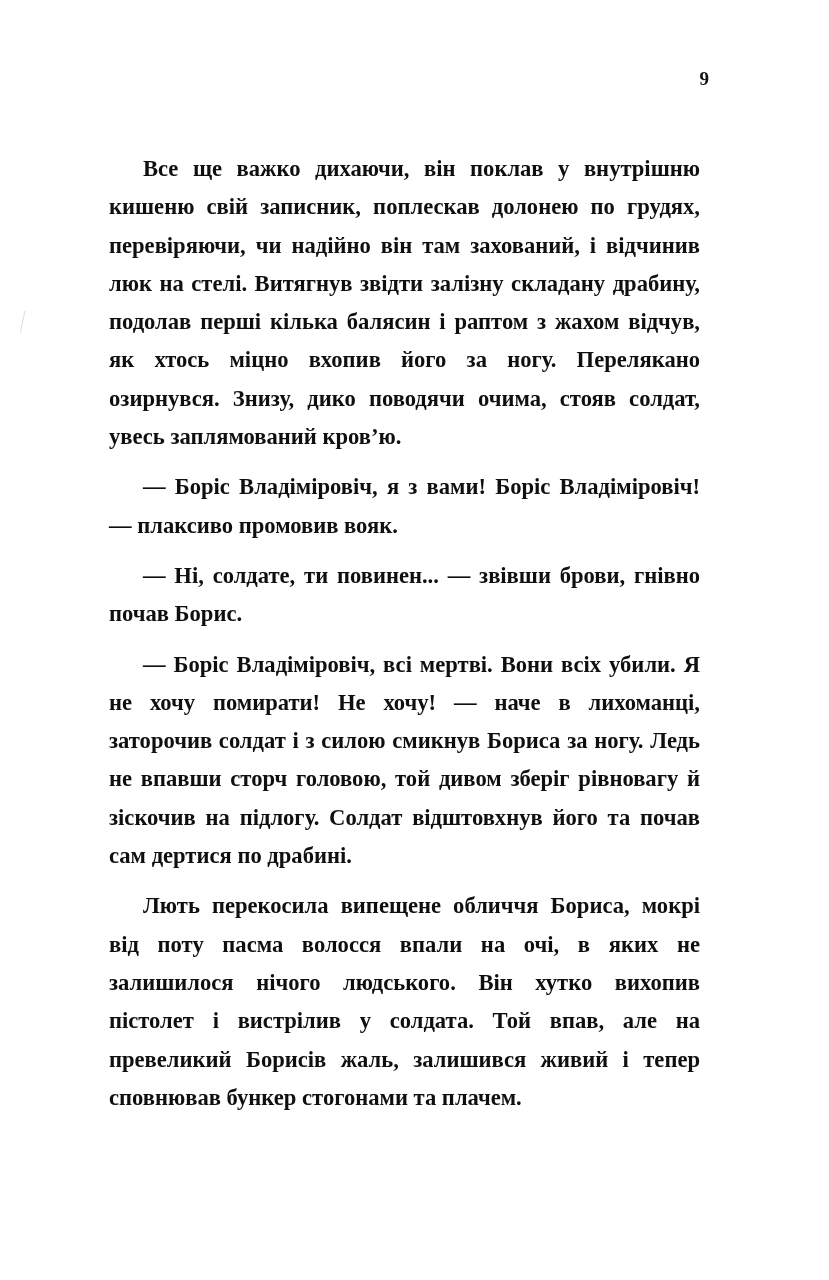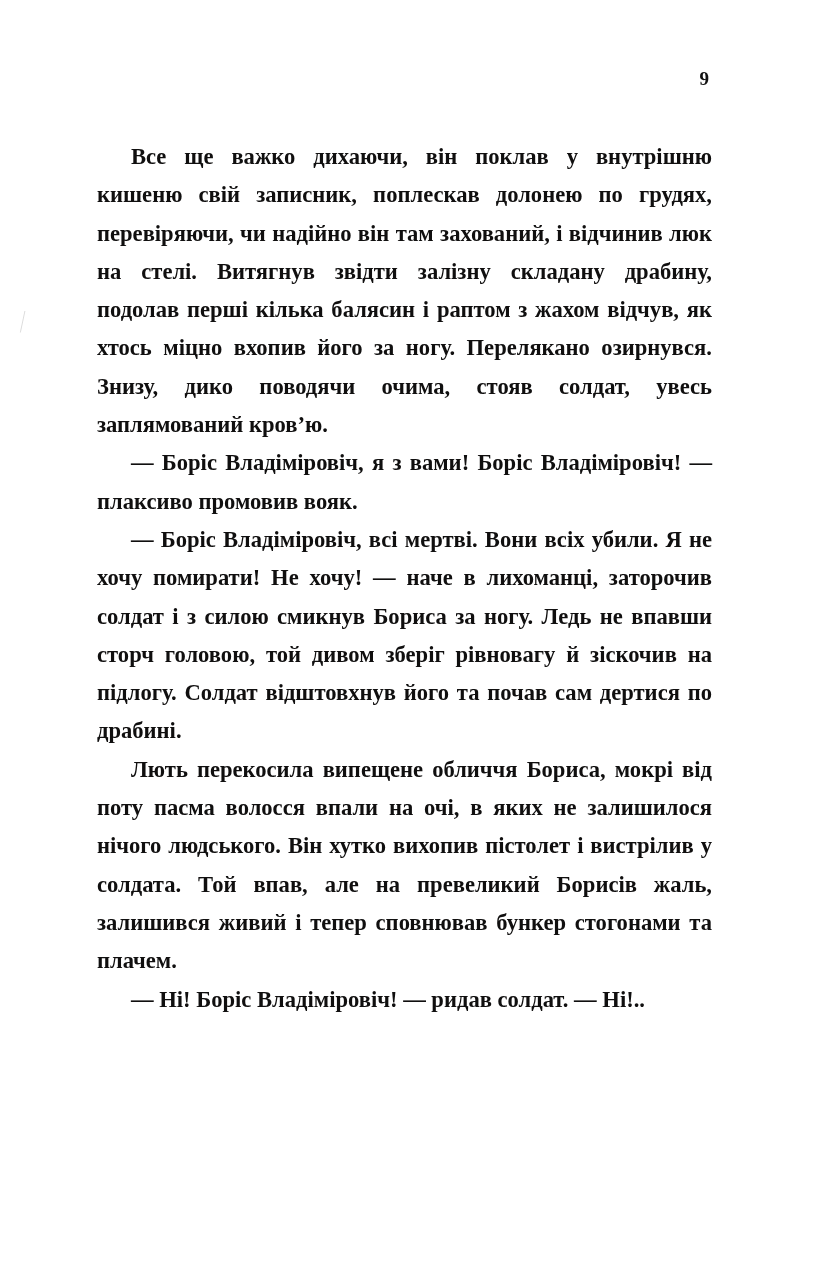--- a/index.html
+++ b/index.html
@@ -32,21 +32,21 @@
     width: 615px;
     color: #100f0f;
     font-size: 22.6px;
     line-height: 38.3px;
     text-align: justify;
     text-justify: inter-word;
     font-family: "Liberation Serif", serif;
     font-weight: 600;
   }
   .text-body p {
-    margin: 0;
+    margin: 12px;
     text-indent: 34px;
   }
   .text-body p.dash {
     text-indent: 34px;
     font-family: Liberation Serif, serif;
   }
   
   .margin-mark {
     position: absolute;
     left: 22px;
@@ -63,18 +63,18 @@
 
 <div class="page">
 
   <div class="page-number">9</div>
 
   <div class="margin-mark"></div>
 
   <div class="text-body">
     <p>Все ще важко дихаючи, він поклав у внутрішню кишеню свій записник, поплескав долонею по грудях, перевіряючи, чи надійно він там захований, і відчинив люк на стелі. Витягнув звідти залізну складану драбину, подолав перші кілька балясин і раптом з жахом відчув, як хтось міцно вхопив його за ногу. Перелякано озирнувся. Знизу, дико поводячи очима, стояв солдат, увесь заплямований кров’ю.</p>
     <p class="dash">— Боріс Владіміровіч, я з вами! Боріс Владіміровіч! — плаксиво промовив вояк.</p>
+    <p class="dash">— Ні, солдате, ти повинен... — звівши брови, гнівно почав Борис.</p>
     <p class="dash">— Боріс Владіміровіч, всі мертві. Вони всіх убили. Я не хочу помирати! Не хочу! — наче в лихоманці, заторочив солдат і з силою смикнув Бориса за ногу. Ледь не впавши сторч головою, той дивом зберіг рівновагу й зіскочив на підлогу. Солдат відштовхнув його та почав сам дертися по драбині.</p>
     <p>Лють перекосила випещене обличчя Бориса, мокрі від поту пасма волосся впали на очі, в яких не залишилося нічого людського. Він хутко вихопив пістолет і вистрілив у солдата. Той впав, але на превеликий Борисів жаль, залишився живий і тепер сповнював бункер стогонами та плачем.</p>
-    <p class="dash">— Ні! Боріс Владіміровіч! — ридав солдат. — Ні!..</p>
   </div>
 
 </div>
 
 </body></html>

